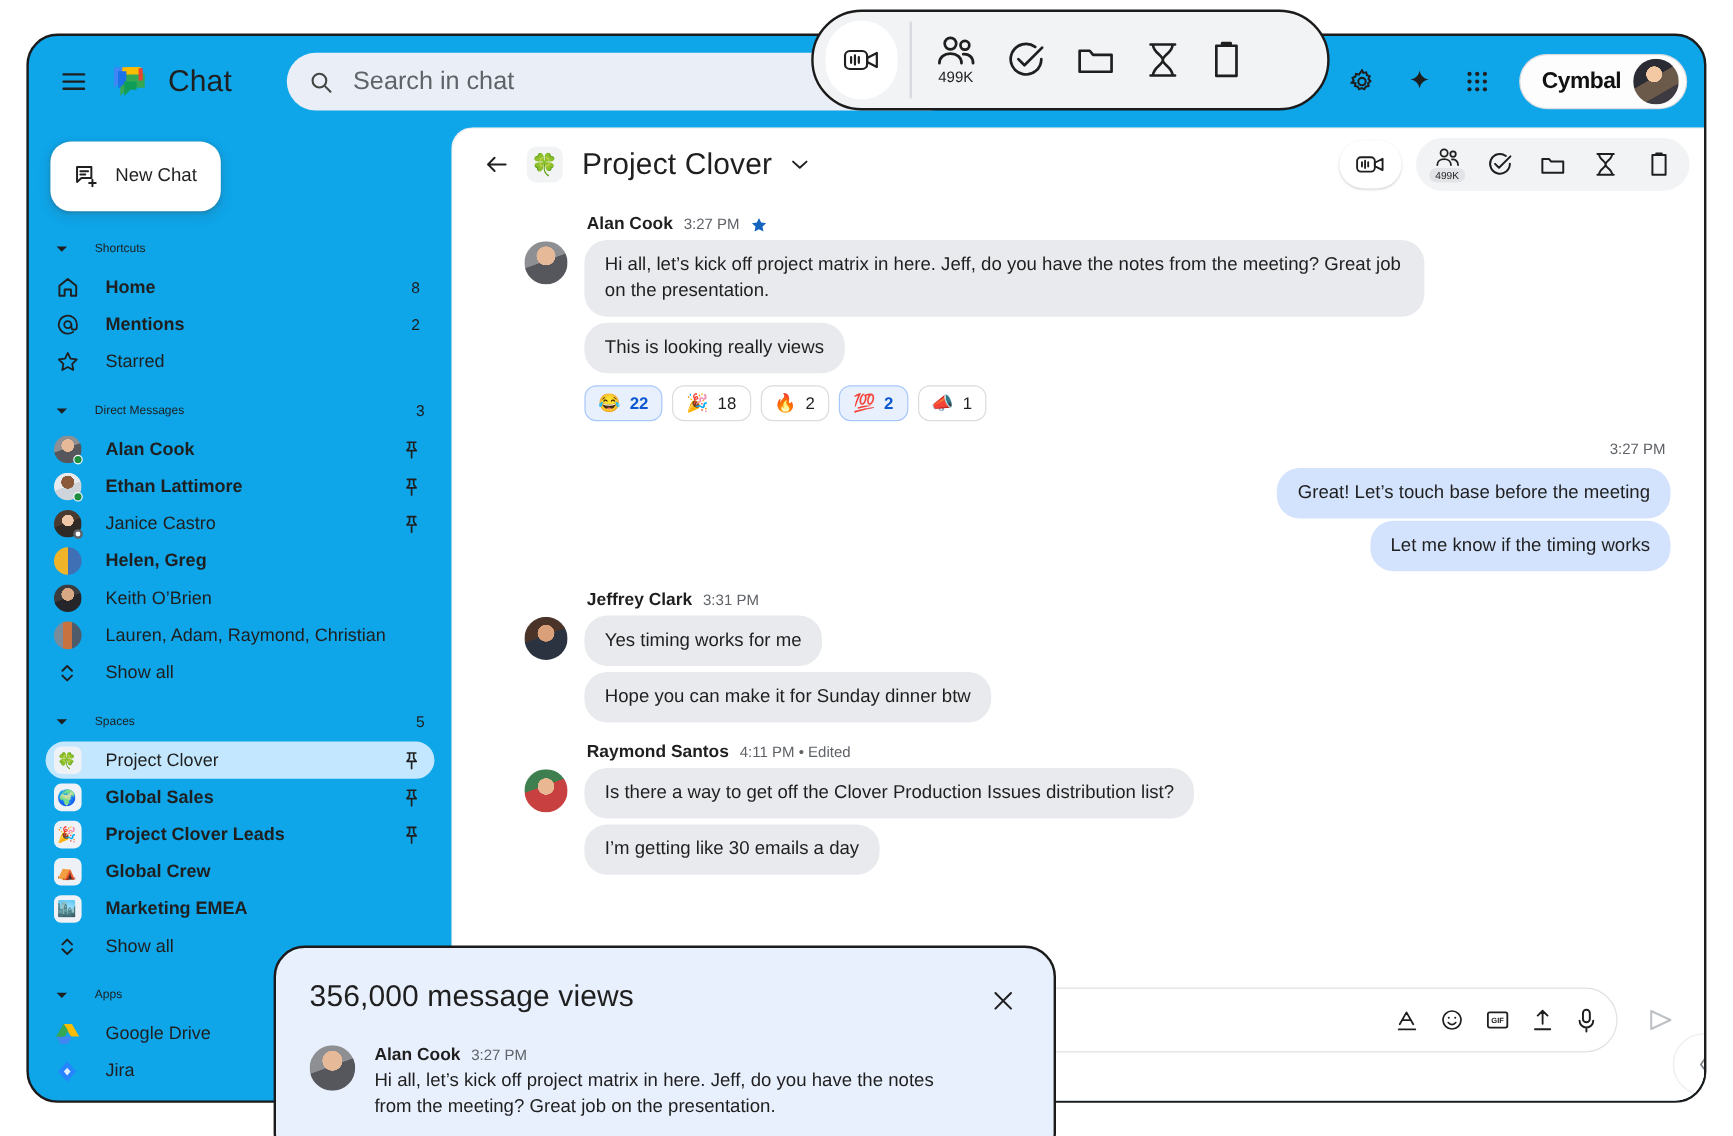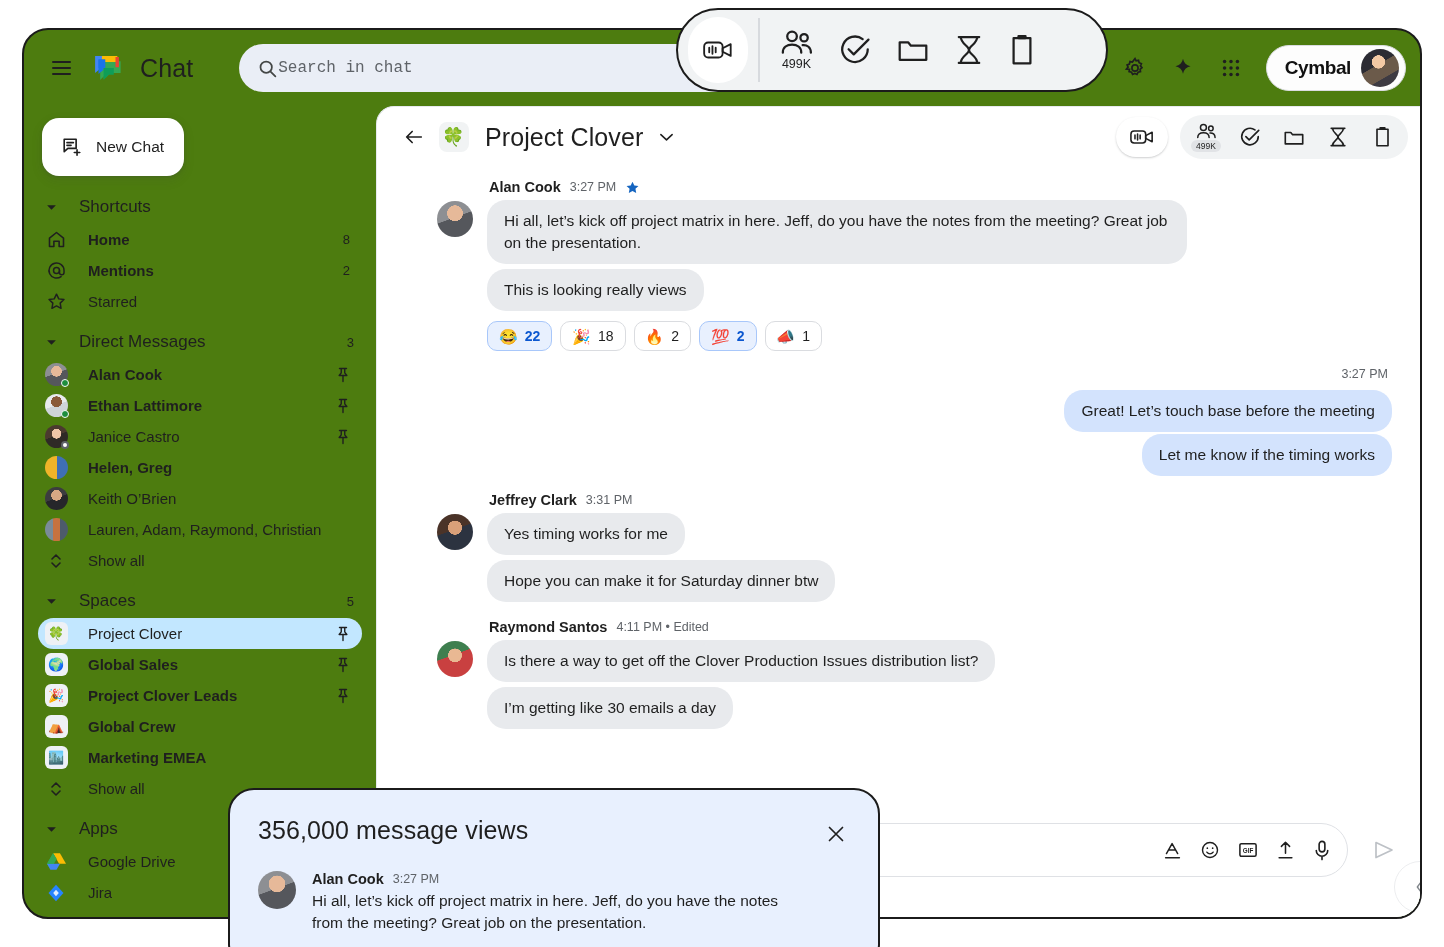--- a/index.html
+++ b/index.html
@@ -8,21 +8,21 @@
     background: #ffffff;
     font-family: "Liberation Sans", sans-serif;
     overflow: hidden;
   }
 
   
   .window {
     position: absolute;
     left: 22px; top: 28px;
     width: 1400px; height: 891px;
-    background: #4d7c0f;
+    background: #0ea5e9;
     border: 2.5px solid #1b1b1b;
     border-radius: 26px;
     overflow: hidden;
   }
 
   
   .topbar {
     position: absolute; left: 0; top: 0;
     width: 100%; height: 76px;
     display: flex; align-items: center;
@@ -46,22 +46,22 @@
   .searchwrap {
     margin-left: 46px;
     width: 560px; height: 48px;
     background: #eaeef6;
     border-radius: 24px;
     display: flex; align-items: center;
     padding: 0 18px; cursor: text;
   }
   .search-input {
     border: none; background: transparent; outline: none;
-    font-family: Liberation Mono, monospace;
-    font-size: 16px; color: #444746; width: 100%;
+    font-family: Liberation Sans, sans-serif;
+    font-size: 21px; color: #444746; margin-left: 16px; width: 100%;
   }
   .search-input::placeholder { color: #5f6368; }
 
   .topbar-right {
     margin-left: auto; display: flex; align-items: center; gap: 2px;
   }
   .account-chip {
     display: flex; align-items: center; gap: 10px;
     border: 1px solid #dadce0; border-radius: 24px;
     height: 46px; padding: 0 6px 0 18px; margin-left: 10px;
@@ -87,21 +87,21 @@
     padding-left: 19px; cursor: pointer;
   }
   .newchat-label { font-size: 15.5px; color: #1f1f1f; }
 
   .section-head {
     display: flex; align-items: center;
     height: 34px; padding: 0 22px 0 18px;
     margin-top: 8px;
   }
   .caret { width: 18px; flex: none; display: flex; justify-content: center; cursor: pointer; }
-  .section-title { font-size: 17px; color: #1f1f1f; margin-left: 19px; }
+  .section-title { font-size: 10px; color: #1f1f1f; margin-left: 19px; }
   .section-count { margin-left: auto; font-size: 13px; color: #1f1f1f; }
 
   .row {
     display: flex; align-items: center;
     height: 31px; margin: 0 14px 0 14px;
     padding: 0 12px 0 4px;
     border-radius: 16px; cursor: pointer;
     position: relative;
   }
   .row.selected { background: #c2e7ff; }
@@ -719,21 +719,21 @@
       </div>
 
       <div class="msg-group" style="margin-top:14px;">
         <span class="msg-av" style="background:radial-gradient(circle at 50% 38%, #d9a079 0 24%, transparent 25%), linear-gradient(160deg,#4a3328 0 44%,#2c3340 45%);"></span>
         <div class="msg-body">
           <div class="msg-meta">
             <span class="msg-author">Jeffrey Clark</span>
             <span class="msg-time">3:31 PM</span>
           </div>
           <div><span class="bubble">Yes timing works for me</span></div>
-          <div><span class="bubble">Hope you can make it for Saturday dinner btw</span></div>
+          <div><span class="bubble">Hope you can make it for Sunday dinner btw</span></div>
         </div>
       </div>
 
       <div class="msg-group" style="margin-top:12px;">
         <span class="msg-av" style="background:radial-gradient(circle at 50% 40%, #e9b893 0 24%, transparent 25%), linear-gradient(160deg,#3f7f4f 0 40%,#c94040 41%);"></span>
         <div class="msg-body">
           <div class="msg-meta">
             <span class="msg-author">Raymond Santos</span>
             <span class="msg-time">4:11 PM • Edited</span>
           </div>

